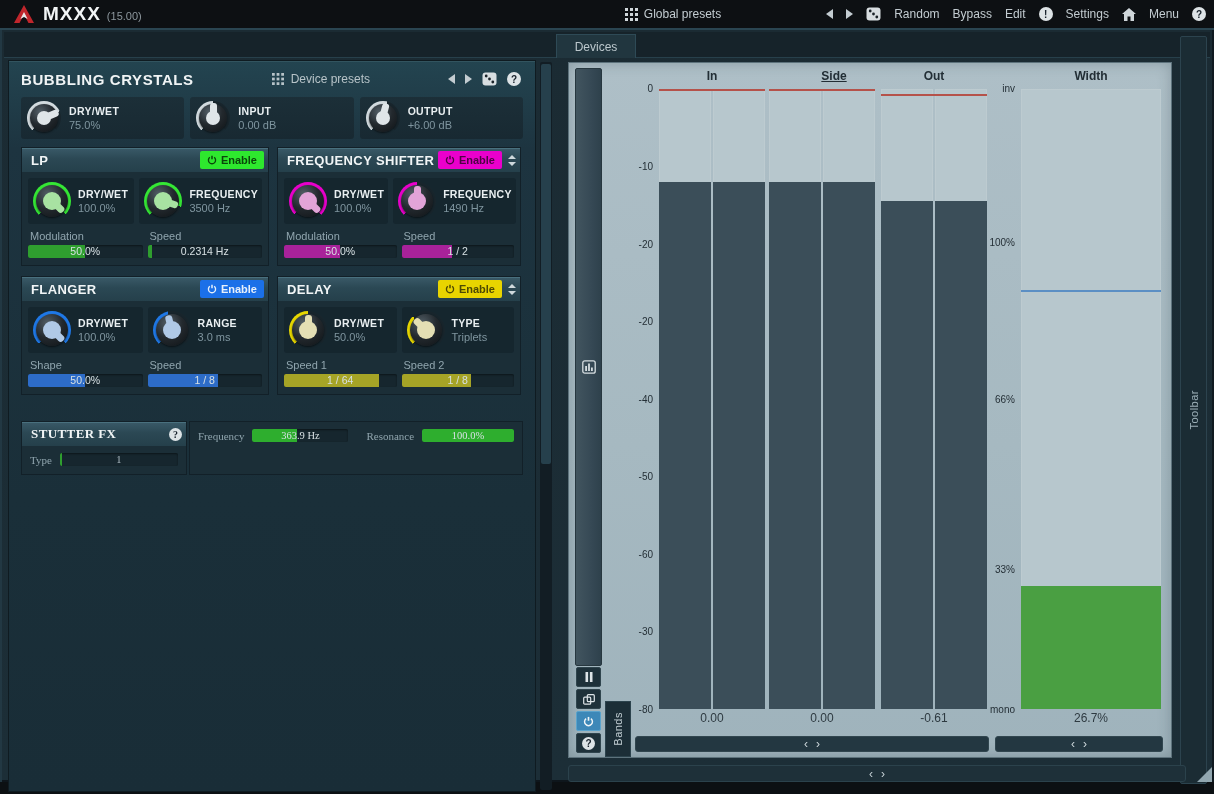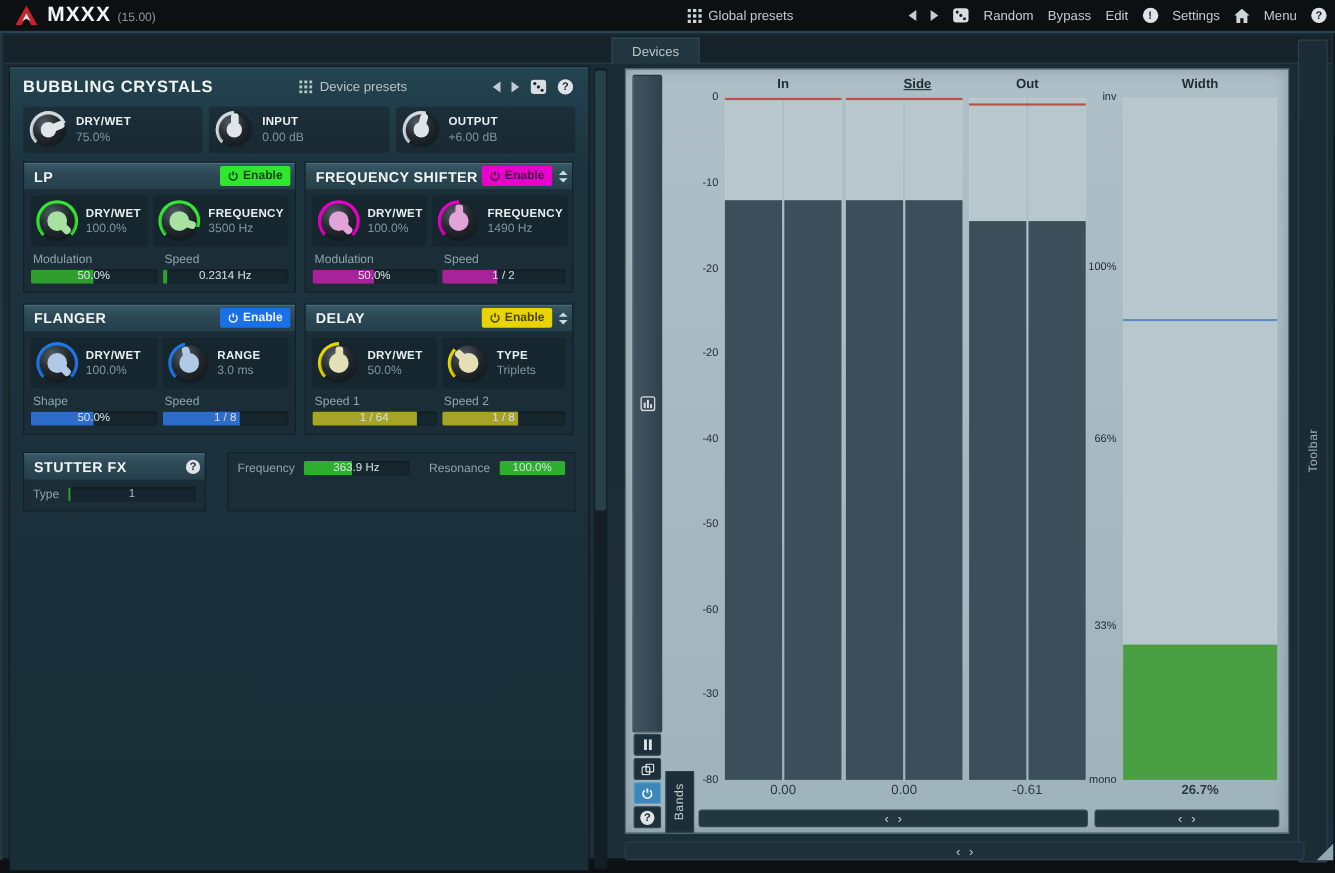--- a/index.html
+++ b/index.html
@@ -40,21 +40,21 @@
   .dp-title { font-size:15px; font-weight:bold; color:#f0f4f5; letter-spacing:0.6px; white-space:nowrap; }
   .dp-presets { flex:1; display:flex; align-items:center; justify-content:center; gap:7px; color:#b7c3c8; font-size:12px; }
   .dp-nav { display:flex; align-items:center; gap:10px; margin-right:2px; }
 
   .master-row { display:flex; gap:6px; height:42px; margin-top:2px; }
   .master-cell { flex:1; background:linear-gradient(180deg,#1c2f38,#182932); border-radius:3px;
     display:flex; align-items:center; gap:8px; padding:0 4px 0 6px;
     --acc:#d3dbdf; --tint:#dfe5e8; }
 
   .modules-grid { display:grid; grid-template-columns:248px 244px; gap:10px 8px; margin-top:8px; }
-  .row3-grid { display:grid; grid-template-columns:166px 1fr; gap:0 20px; margin-top:16px; }
+  .row3-grid { display:grid; grid-template-columns:166px 1fr; gap:0 2px; margin-top:26px;font-family:Liberation Serif, serif; }
 
   .module { background:#1b2e37; border:1px solid #122028; }
   .mod-header { height:24px; display:flex; align-items:center; padding:0 4px 0 9px;
     background:linear-gradient(180deg,#3a5a68 0%,#2b4854 45%,#25404b 100%);
     box-shadow: inset 0 1px 0 #49707e; }
   .mod-title { font-size:13px; font-weight:bold; color:#f1f5f6; letter-spacing:0.4px; margin-right:auto; white-space:nowrap; }
   .enable-btn { height:18px; display:flex; align-items:center; gap:4px; padding:0 7px;
     font-size:11px; font-weight:bold; border:none; border-radius:2px; cursor:default; }
   .spinner { display:flex; flex-direction:column; gap:3px; margin-left:5px; width:9px; align-items:center; }
   .spin-up { width:0;height:0;border-left:4px solid transparent;border-right:4px solid transparent;border-bottom:4px solid #cfd9dd; }
@@ -636,21 +636,21 @@
       <div class="mpeak" style="top: 0.8%;"></div>
     </div>
     <div class="wbar">
       <div class="wfill" style="height: 19.8%;"></div>
       <div class="wline" style="top: 32.4%;"></div>
     </div>
 
     <div class="mval" style="left:90px;width:106px;">0.00</div>
     <div class="mval" style="left:200px;width:106px;">0.00</div>
     <div class="mval" style="left:312px;width:106px;">-0.61</div>
-    <div class="mval" style="left:452px;width:140px;font-weight:bold;">26.7%</div>
+    <div class="mval" style="left:452px;width:140px;">26.7%</div>
 
     <div class="mp-scroll" style="left:66px;width:354px;">
       <span>‹</span>
       <span>›</span>
     </div>
     <div class="mp-scroll" style="left:426px;width:168px;">
       <span>‹</span>
       <span>›</span>
     </div>
   </div>

